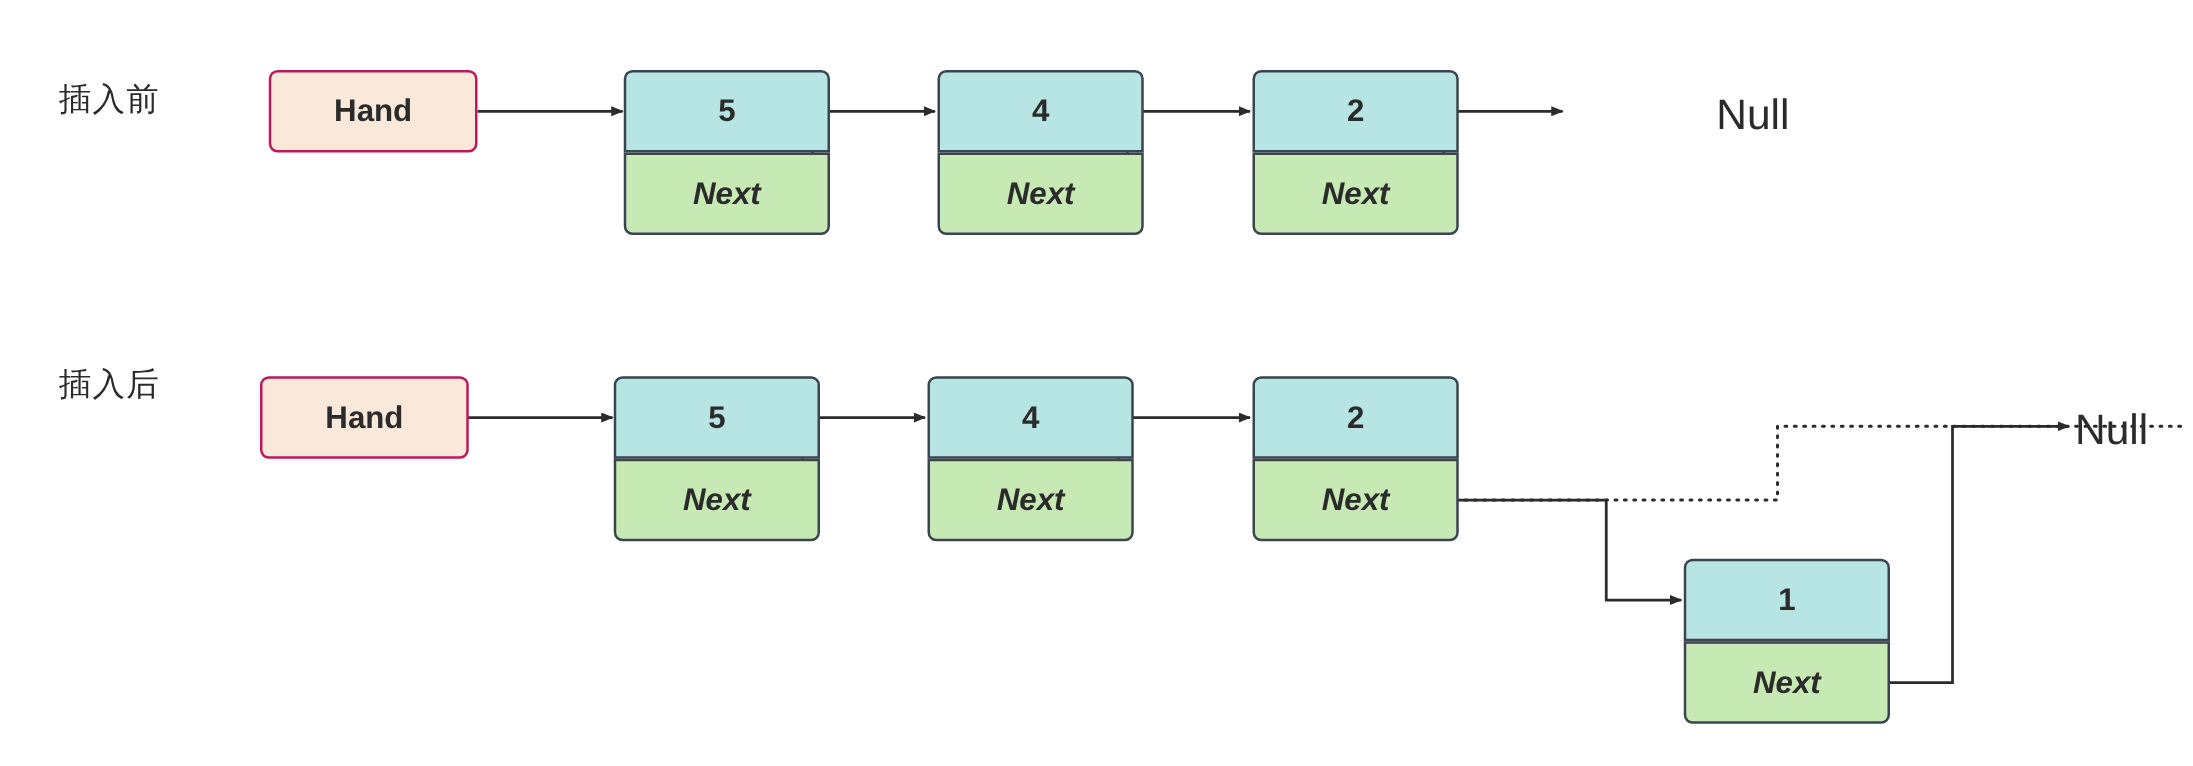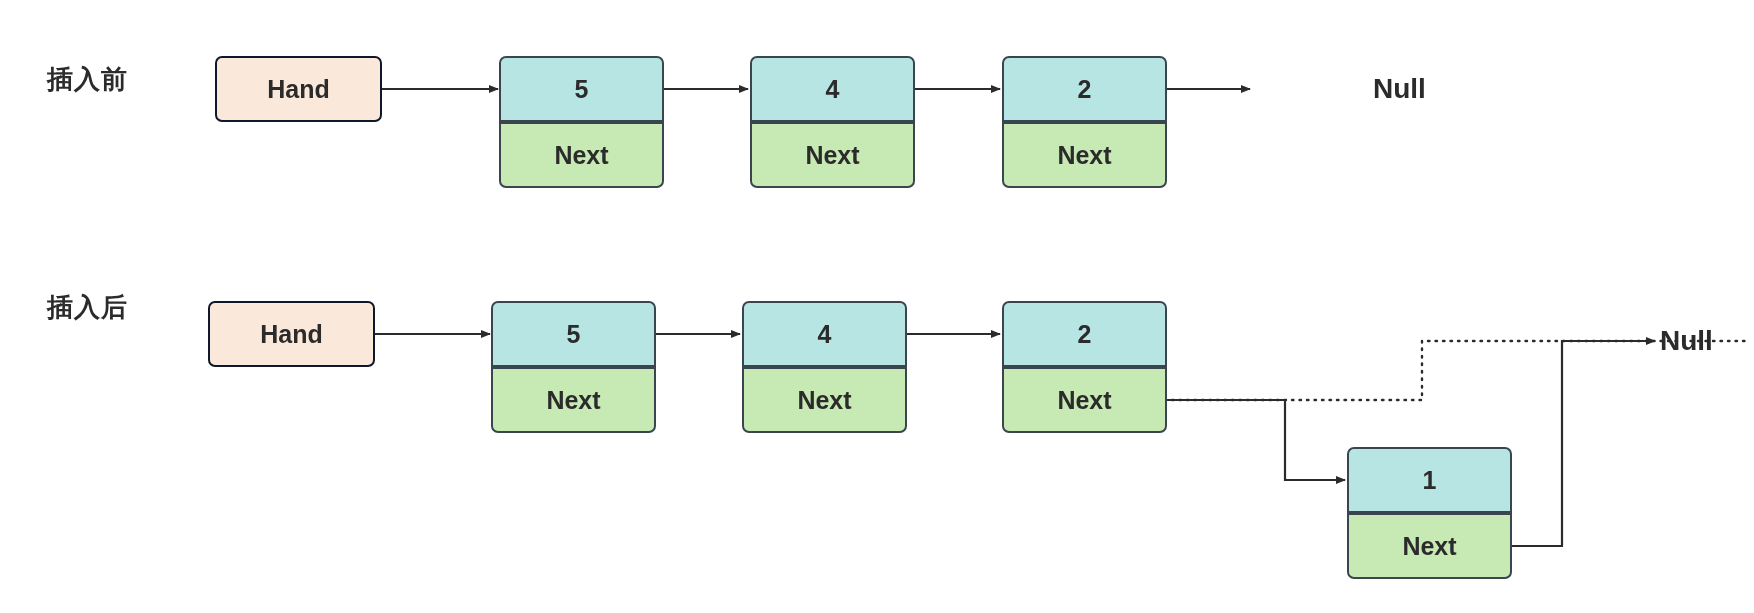--- a/index.html
+++ b/index.html
@@ -13,29 +13,29 @@
   #canvas {
     position: relative;
     width: 1754px;
     height: 613px;
     background: #ffffff;
     overflow: hidden;
   }
   .row-label {
     position: absolute;
     font-size: 26px;
-    font-weight: bold;
+    font-weight: normal;
     color: #2b2b2b;
     letter-spacing: 1px;
     white-space: nowrap;
   }
   .hand-box {
     position: absolute;
     background: #fae8da;
-    border: 2px solid #0f172a;
+    border: 2px solid #be185d;
     border-radius: 7px;
     box-sizing: border-box;
     display: flex;
     align-items: center;
     justify-content: center;
     font-size: 25px;
     font-weight: bold;
     color: #2b2b2b;
   }
   .node {
@@ -68,25 +68,26 @@
     background: #c7e9b4;
     border: 2px solid #3a4550;
     border-radius: 0 0 7px 7px;
     box-sizing: border-box;
     display: flex;
     align-items: center;
     justify-content: center;
     font-size: 25px;
     font-weight: bold;
     color: #2b2b2b;
+    font-style: italic;
   }
   .null-label {
     position: absolute;
-    font-size: 28px;
-    font-weight: bold;
+    font-size: 34px;
+    font-weight: normal;
     color: #2b2b2b;
     white-space: nowrap;
   }
   svg.wires {
     position: absolute;
     left: 0;
     top: 0;
     width: 1754px;
     height: 613px;
     pointer-events: none;

